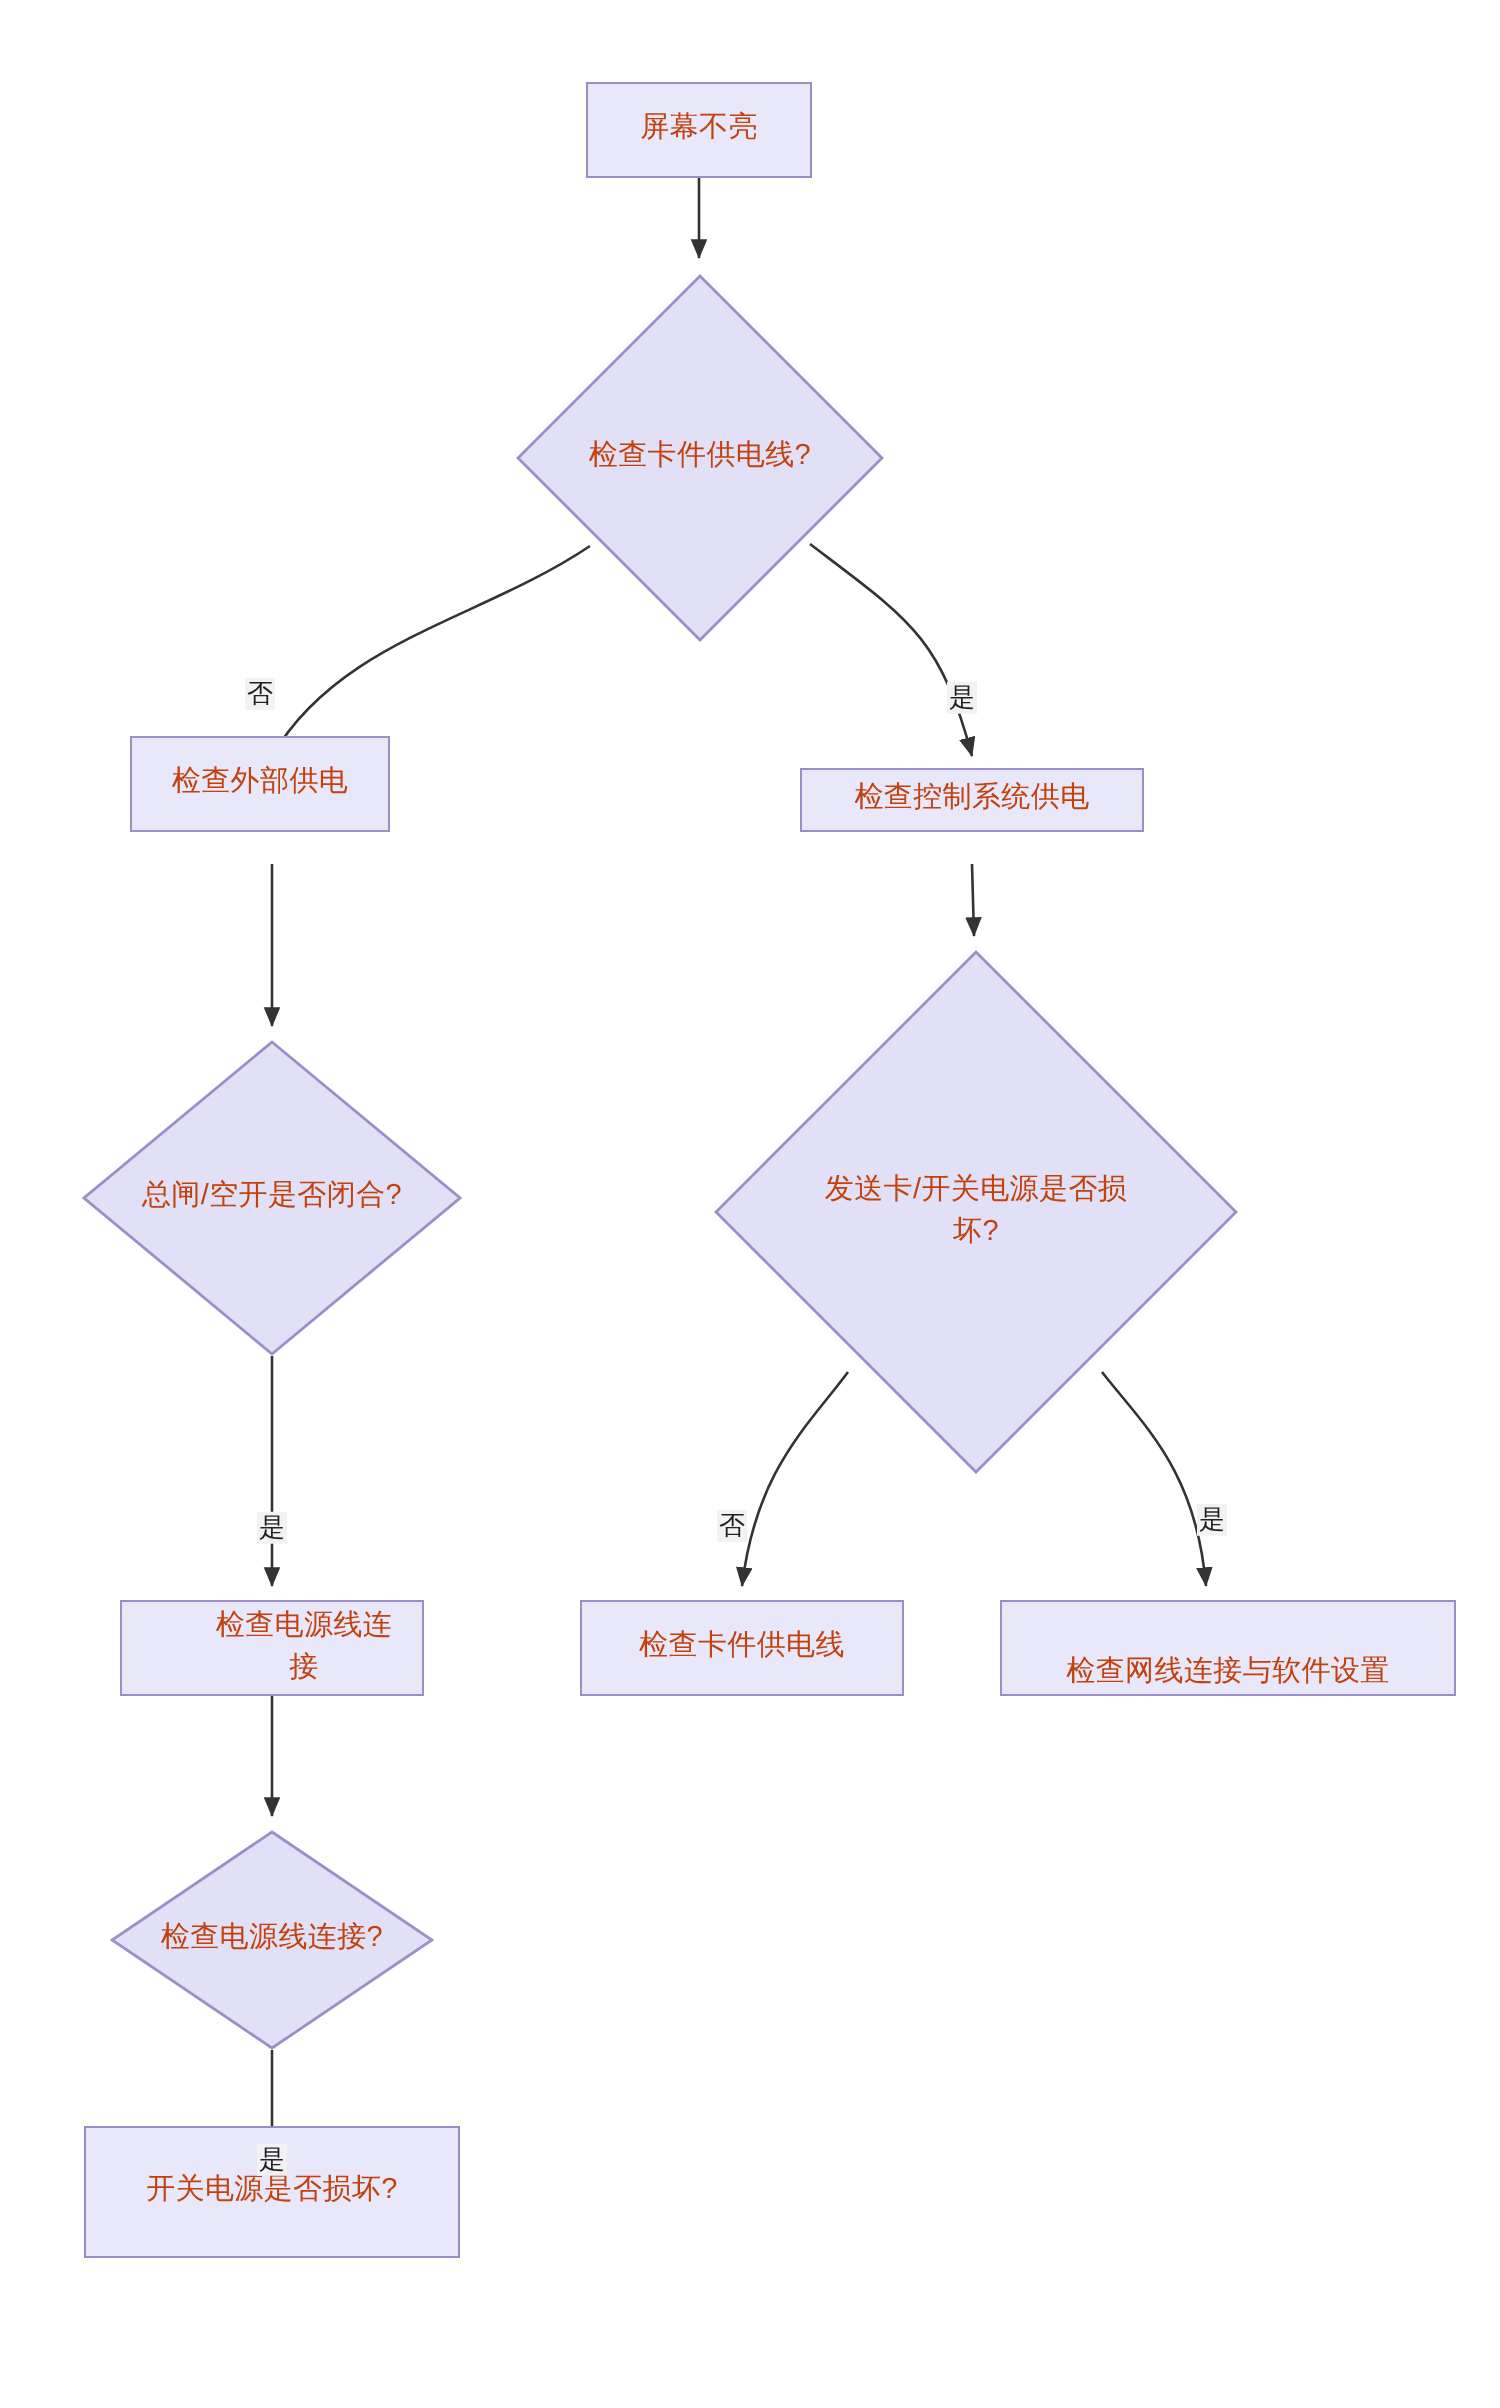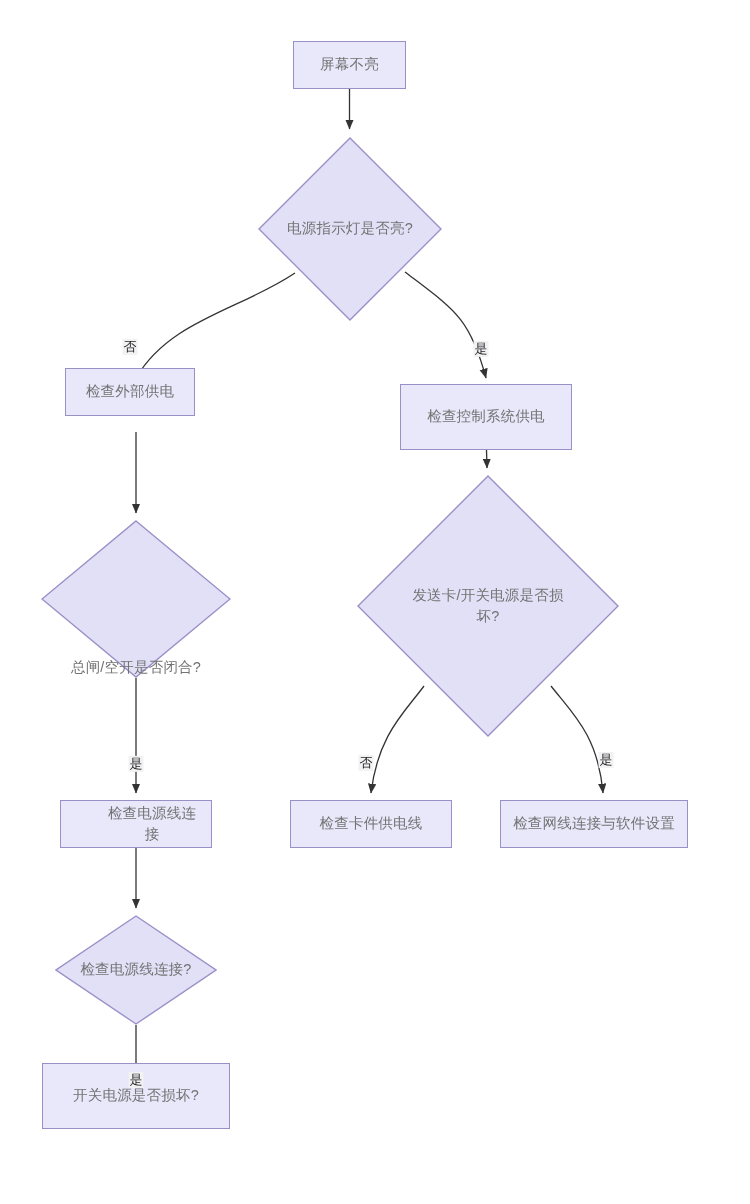--- a/index.html
+++ b/index.html
@@ -26,21 +26,21 @@
     width: 750px;
     height: 1204px;
   }
   .node {
     position: absolute;
     box-sizing: border-box;
     display: flex;
     align-items: center;
     justify-content: center;
     text-align: center;
-    color: #737373;
+    color: #c2410c;
     font-size: 14.5px;
     line-height: 1.45;
     letter-spacing: 0.2px;
   }
   .node-rect {
     background: #e9e7fa;
     border: 1px solid #9b8fc7;
   }
   .node-rect .node-label {
     padding: 0 10px;
@@ -106,32 +106,32 @@
   </svg>
 
   <div class="node node-rect" style="left:293px; top:41px; width:113px; height:48px;">
     <span class="node-label">屏幕不亮</span>
   </div>
 
   <div class="node node-diamond" style="left:258px; top:137px; width:184px; height:184px;">
     <svg class="diamond-shape" viewBox="0 0 184 184" preserveAspectRatio="none">
       <polygon points="92,1 183,92 92,183 1,92" fill="#e2e0f7" stroke="#9b8fc7" stroke-width="1.4"></polygon>
     </svg>
-    <span class="node-label">电源指示灯是否亮?</span>
+    <span class="node-label">检查卡件供电线?</span>
   </div>
 
   <div class="node node-rect" style="left:65px; top:368px; width:130px; height:48px;">
     <span class="node-label">检查外部供电</span>
   </div>
 
-  <div class="node node-rect" style="left:400px; top:384px; width:172px; height:66px;">
+  <div class="node node-rect" style="left:400px; top:384px; width:172px; height:32px;">
     <span class="node-label">检查控制系统供电</span>
   </div>
 
-  <div class="node node-diamond" style="left:41px; top:520px; width:190px; height:158px;align-items:flex-end;">
+  <div class="node node-diamond" style="left:41px; top:520px; width:190px; height:158px;">
     <svg class="diamond-shape" viewBox="0 0 190 158" preserveAspectRatio="none">
       <polygon points="95,1 189,79 95,157 1,79" fill="#e2e0f7" stroke="#9b8fc7" stroke-width="1.4"></polygon>
     </svg>
     <span class="node-label">总闸/空开是否闭合?</span>
   </div>
 
   <div class="node node-diamond" style="left:357px; top:475px; width:262px; height:262px;">
     <svg class="diamond-shape" viewBox="0 0 262 262" preserveAspectRatio="none">
       <polygon points="131,1 261,131 131,261 1,131" fill="#e2e0f7" stroke="#9b8fc7" stroke-width="1.4"></polygon>
     </svg>
@@ -139,21 +139,21 @@
   </div>
 
   <div class="node node-rect" style="left:60px; top:800px; width:152px; height:48px;padding-left:32px;">
     <span class="node-label">检查电源线连接</span>
   </div>
 
   <div class="node node-rect" style="left:290px; top:800px; width:162px; height:48px;">
     <span class="node-label">检查卡件供电线</span>
   </div>
 
-  <div class="node node-rect" style="left:500px; top:800px; width:188px; height:48px;">
+  <div class="node node-rect" style="left:500px; top:800px; width:228px; height:48px;align-items:flex-end;">
     <span class="node-label">检查网线连接与软件设置</span>
   </div>
 
   <div class="node node-diamond" style="left:55px; top:915px; width:162px; height:110px;">
     <svg class="diamond-shape" viewBox="0 0 162 110" preserveAspectRatio="none">
       <polygon points="81,1 161,55 81,109 1,55" fill="#e2e0f7" stroke="#9b8fc7" stroke-width="1.4"></polygon>
     </svg>
     <span class="node-label">检查电源线连接?</span>
   </div>
 

